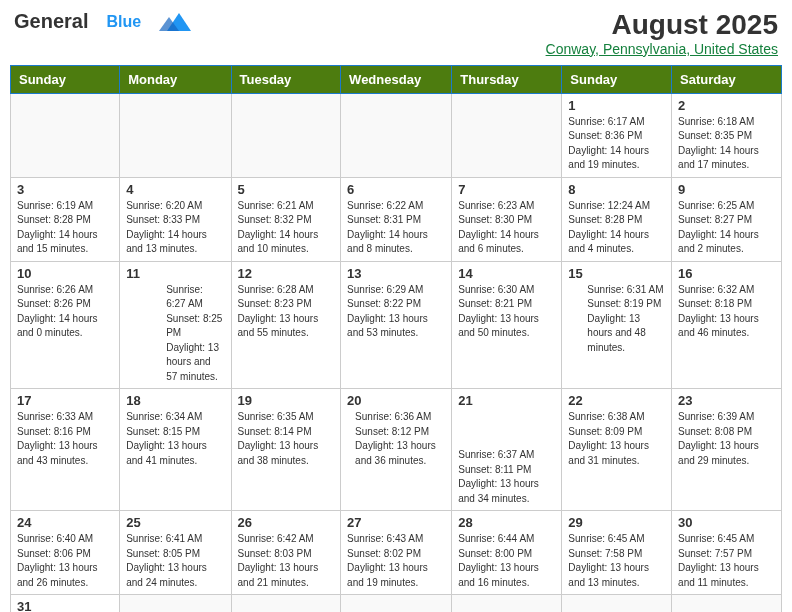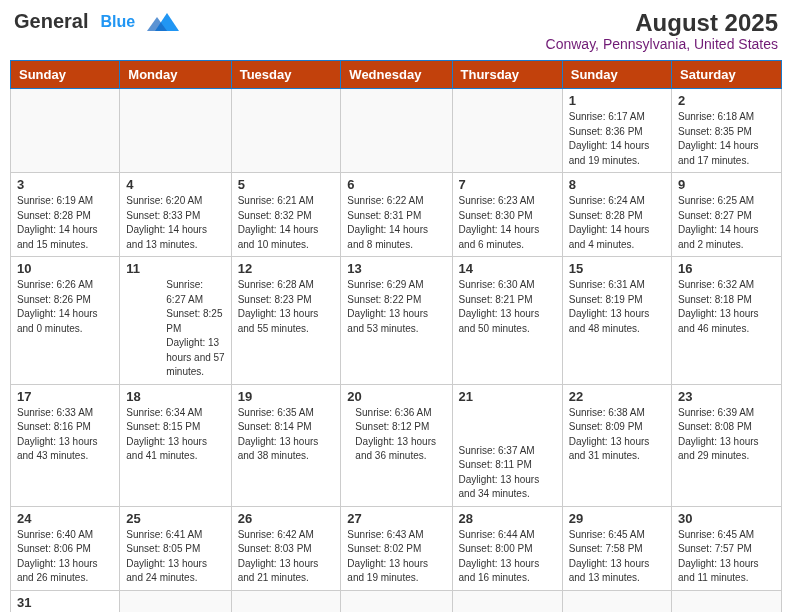--- a/index.html
+++ b/index.html
@@ -19,36 +19,37 @@
     }
     .logo {
       display: flex;
       flex-direction: column;
       align-items: flex-start;
     }
     .title-block {
       text-align: right;
     }
     .month-title {
-      font-size: 24px;
+      font-size: 28px;
       font-weight: bold;
       color: #333;
       line-height: 1.1;
     }
     .location {
       font-size: 14px;
-      color: #701a75;
+      color: #15803d;
+      text-decoration: underline;
     }
     .calendar {
       width: 100%;
       border-collapse: collapse;
       border: 1px solid #ccc;
     }
     .calendar th {
-      background: #c2410c;
+      background: #4d7c0f;
       color: #fff;
       text-align: left;
       padding: 6px 8px;
       font-size: 13px;
       font-weight: bold;
       border: 1px solid #1a7acc;
     }
     .calendar td {
       vertical-align: top;
       padding: 4px 6px;
@@ -75,21 +76,21 @@
     }
     .last-row td {
       height: 65px;
     }
   </style>
 </head>
 <body>
 
 <div class="header">
   <div class="logo">
-    <div style="display:flex; align-items:center; gap:12px;">
+    <div style="display:flex; align-items:center; gap:18px;">
       <span style="font-size:20px; font-weight:bold; color:#333;">General</span>
       <span style="font-size:16px; font-weight:bold; color:#2196F3;">Blue</span>
       <svg width="32" height="22" viewBox="0 0 32 22">
         <polygon points="8,20 20,2 32,20" fill="#2196F3"></polygon>
         <polygon points="0,20 10,6 20,20" fill="#1565C0" opacity="0.7"></polygon>
       </svg>
     </div>
   </div>
   <div class="title-block">
     <div class="month-title">August 2025</div>
@@ -155,21 +156,21 @@
 Daylight: 14 hours and 8 minutes.</div>
         </td>
         <td>
           <span class="cell-date">7</span>
           <div class="cell-info" style="white-space: pre-line;">Sunrise: 6:23 AM
 Sunset: 8:30 PM
 Daylight: 14 hours and 6 minutes.</div>
         </td>
         <td>
           <span class="cell-date">8</span>
-          <div class="cell-info" style="white-space: pre-line;">Sunrise: 6:24 AM
+          <div class="cell-info" style="white-space: pre-line;">Sunrise: 12:24 AM
 Sunset: 8:28 PM
 Daylight: 14 hours and 4 minutes.</div>
         </td>
         <td>
           <span class="cell-date">9</span>
           <div class="cell-info" style="white-space: pre-line;">Sunrise: 6:25 AM
 Sunset: 8:27 PM
 Daylight: 14 hours and 2 minutes.</div>
         </td>
       </tr>
@@ -199,21 +200,21 @@
 Daylight: 13 hours and 53 minutes.</div>
         </td>
         <td>
           <span class="cell-date">14</span>
           <div class="cell-info" style="white-space: pre-line;">Sunrise: 6:30 AM
 Sunset: 8:21 PM
 Daylight: 13 hours and 50 minutes.</div>
         </td>
         <td>
           <span class="cell-date">15</span>
-          <div class="cell-info" style="white-space: pre-line;">Sunrise: 6:31 AM
+          <div class="cell-info" style="white-space: pre-line; margin-left: 19px;">Sunrise: 6:31 AM
 Sunset: 8:19 PM
 Daylight: 13 hours and 48 minutes.</div>
         </td>
         <td>
           <span class="cell-date">16</span>
           <div class="cell-info" style="white-space: pre-line;">Sunrise: 6:32 AM
 Sunset: 8:18 PM
 Daylight: 13 hours and 46 minutes.</div>
         </td>
       </tr>

